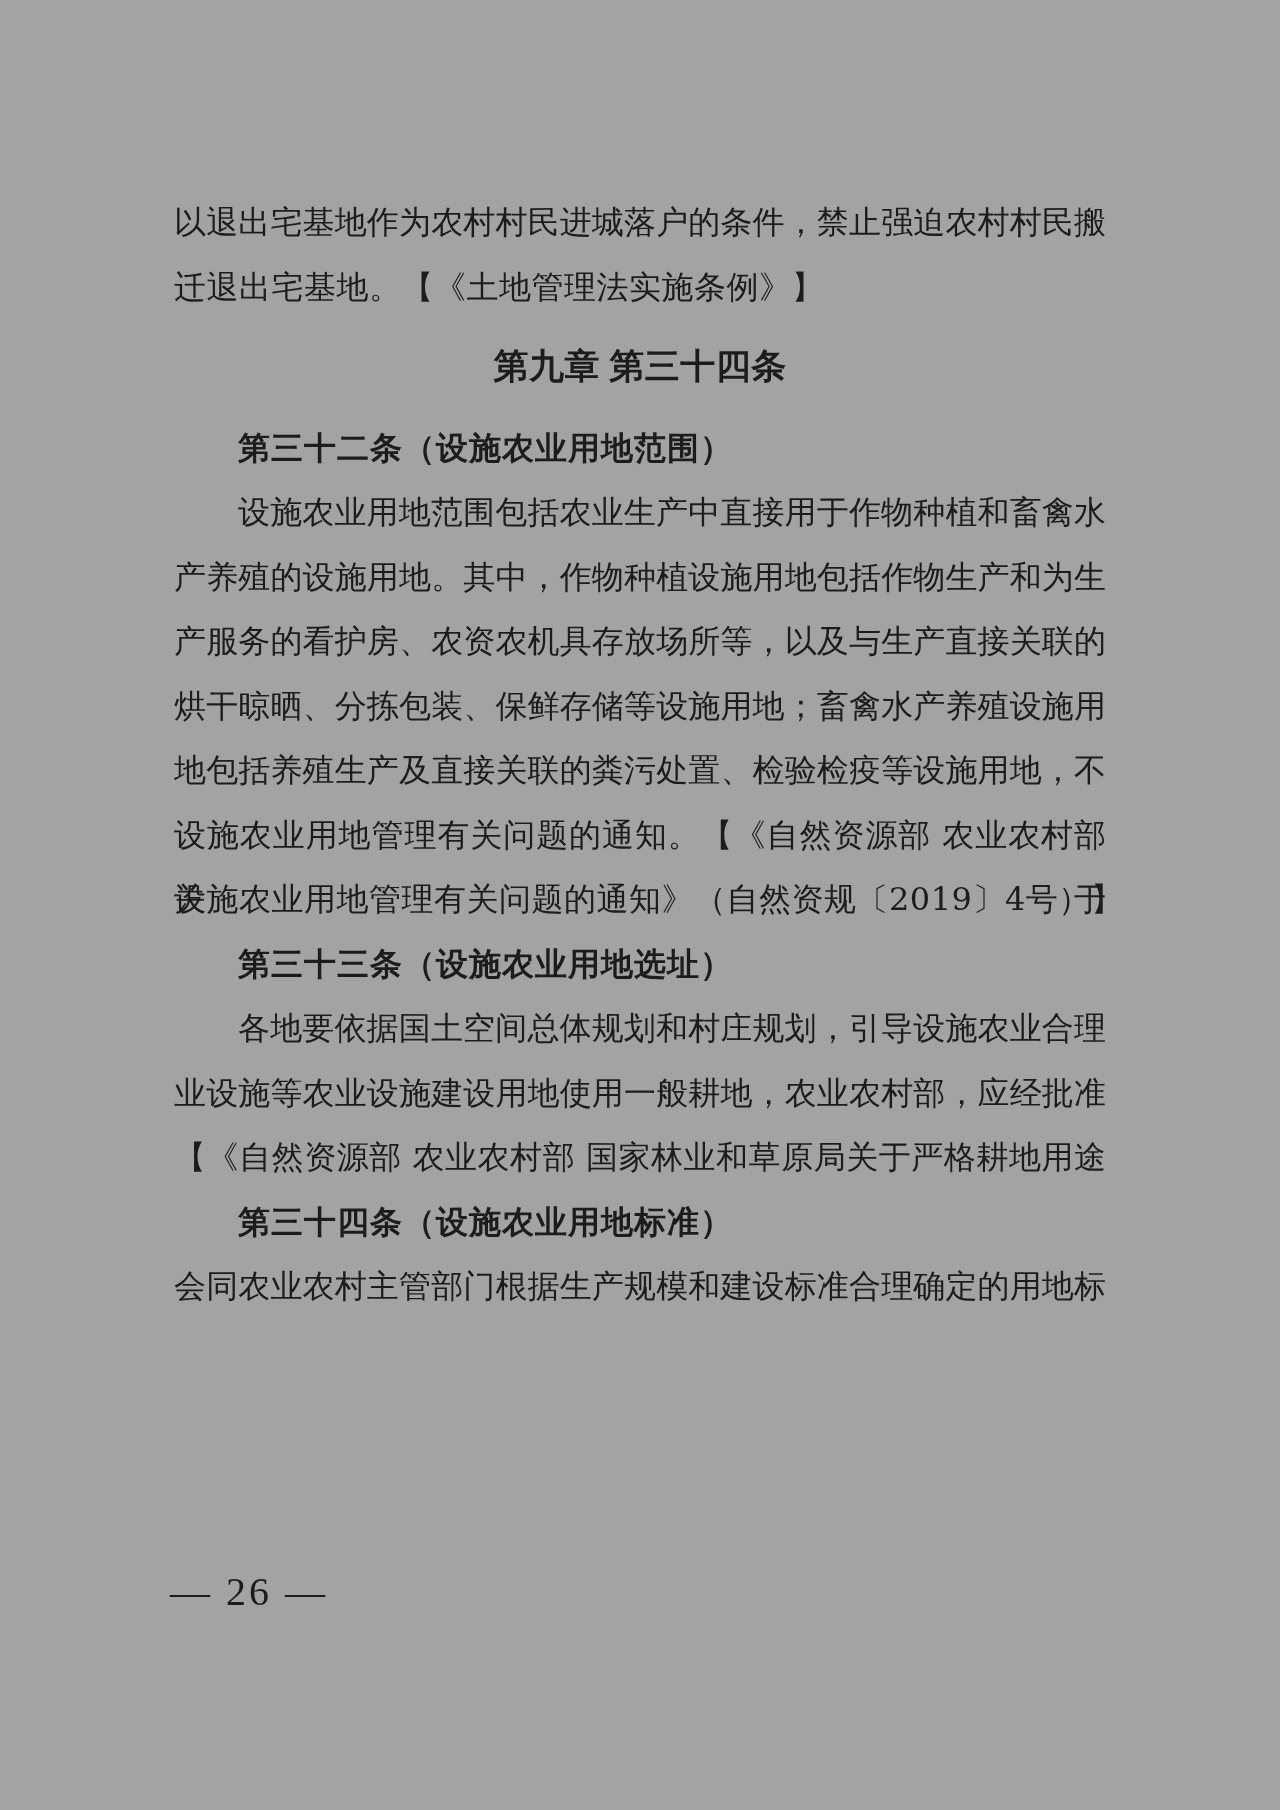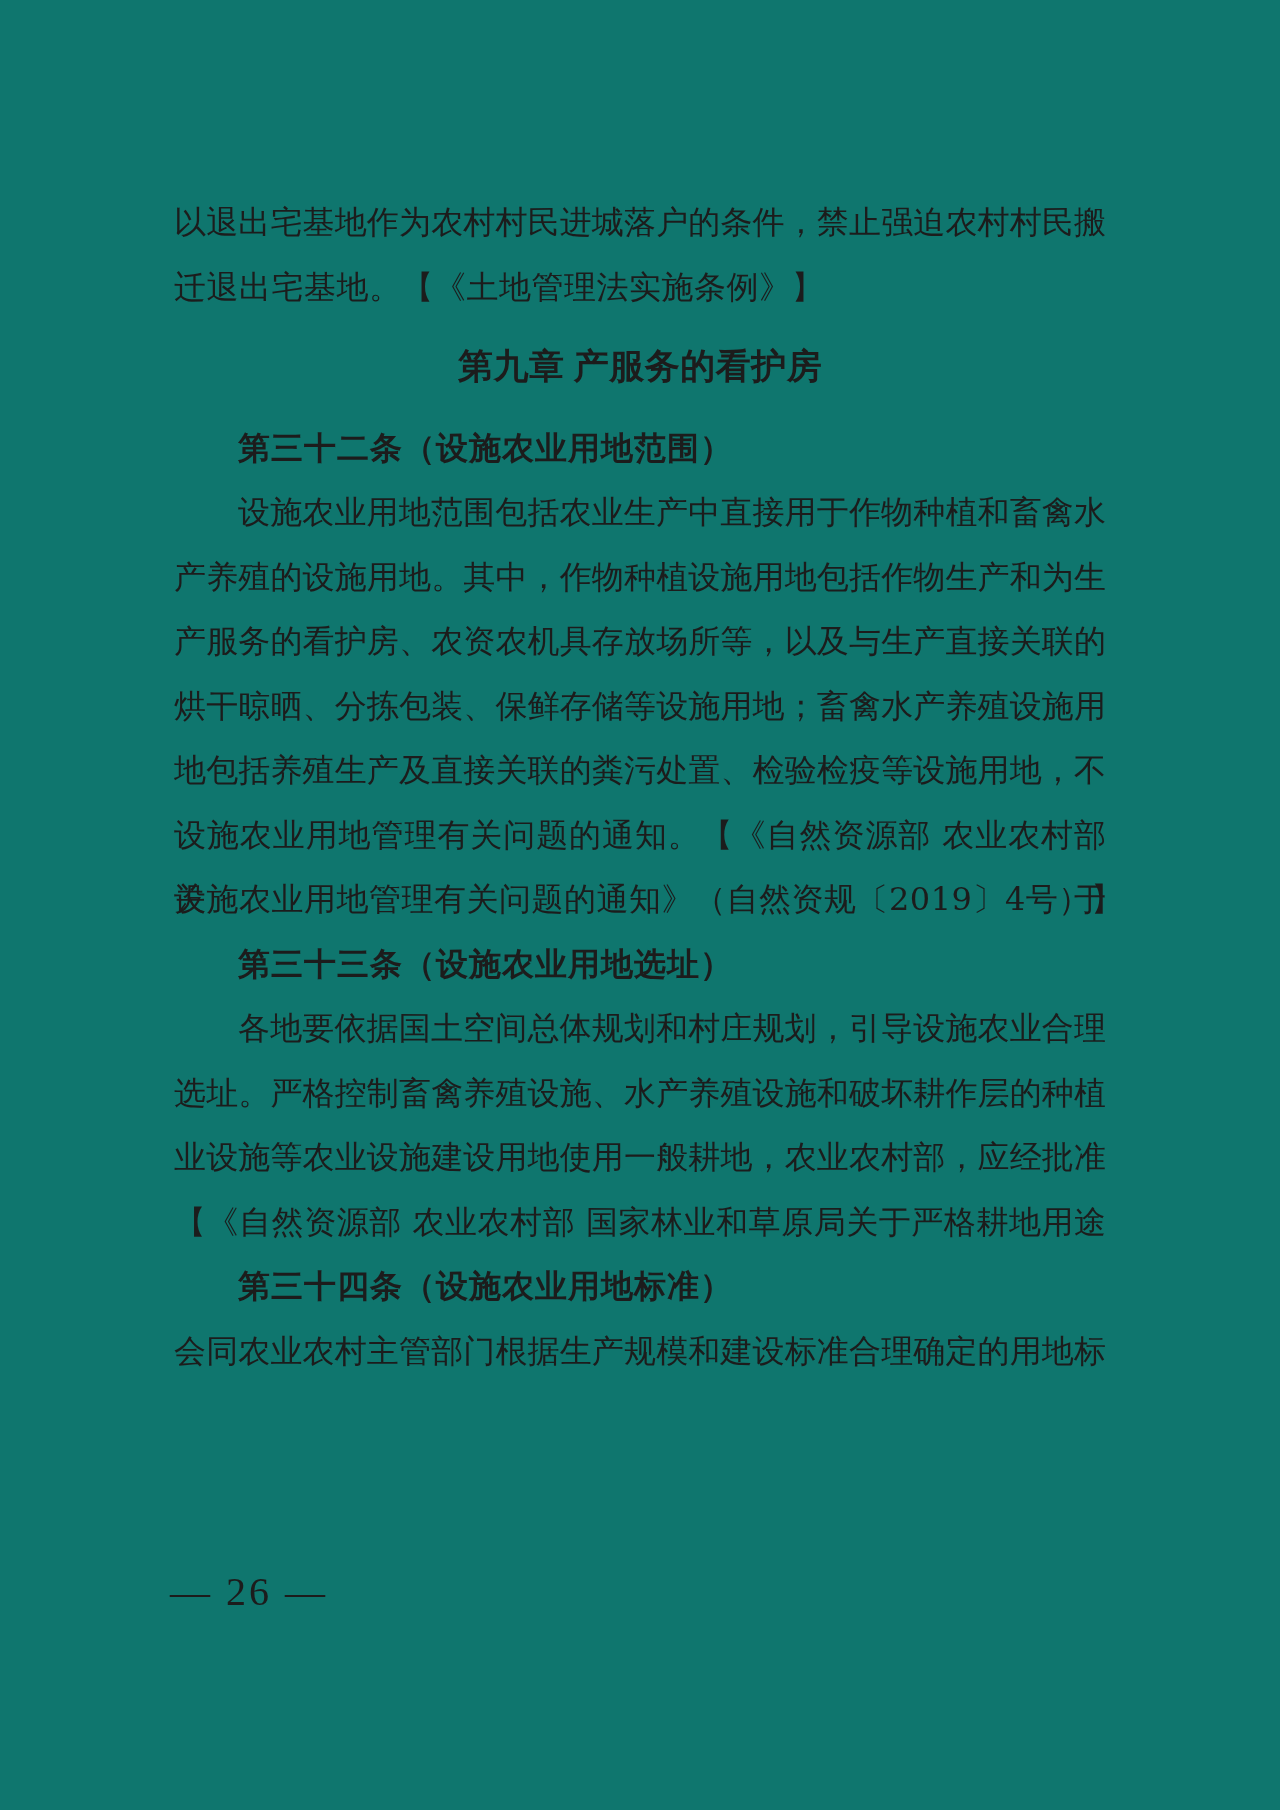--- a/index.html
+++ b/index.html
@@ -10,21 +10,21 @@
     background: #ffffff;
     position: relative;
     font-family: "Liberation Serif", "DejaVu Serif", serif;
     color: #1c1c1c;
     overflow: hidden;
   }
   .page {
     position: absolute;
     left: 0; top: 0;
     width: 1280px; height: 1810px;
-    background: #0f766e;
+    background: #a3a3a3;
   }
   .doc {
     position: absolute;
     left: 174px;
     top: 190px;
     width: 932px;
   }
   .line {
     height: 64.5px;
     line-height: 64.5px;
@@ -72,31 +72,30 @@
     color: #1c1c1c;
   }
 </style>
 </head>
 <body>
 
 <div class="page">
   <div class="doc">
       <div class="line body justify"><span class="seg-body">以退出宅基地作为农村村民进城落户的条件，禁止强迫农村村民搬</span></div>
       <div class="line body"><span class="seg-body">迁退出宅基地。</span><span class="seg-cite">【《土地管理法实施条例》】</span></div>
-      <div class="line chapter"><span class="seg-body">第九章 产服务的看护房</span></div>
+      <div class="line chapter"><span class="seg-body">第九章 第三十四条</span></div>
       <div class="line section indent"><span class="seg-body">第三十二条（设施农业用地范围）</span></div>
       <div class="line body indent justify"><span class="seg-body">设施农业用地范围包括农业生产中直接用于作物种植和畜禽水</span></div>
       <div class="line body justify"><span class="seg-body">产养殖的设施用地。其中，作物种植设施用地包括作物生产和为生</span></div>
       <div class="line body justify"><span class="seg-body">产服务的看护房、农资农机具存放场所等，以及与生产直接关联的</span></div>
       <div class="line body justify"><span class="seg-body">烘干晾晒、分拣包装、保鲜存储等设施用地；畜禽水产养殖设施用</span></div>
       <div class="line body justify"><span class="seg-body">地包括养殖生产及直接关联的粪污处置、检验检疫等设施用地，不</span></div>
       <div class="line body justify"><span class="seg-body">设施农业用地管理有关问题的通知。</span><span class="seg-cite">【《自然资源部 农业农村部关于</span></div>
       <div class="line body"><span class="seg-cite">设施农业用地管理有关问题的通知》（自然资规〔2019〕4号）】</span></div>
       <div class="line section indent"><span class="seg-body">第三十三条（设施农业用地选址）</span></div>
       <div class="line body indent justify"><span class="seg-body">各地要依据国土空间总体规划和村庄规划，引导设施农业合理</span></div>
-      <div class="line body justify"><span class="seg-body">选址。严格控制畜禽养殖设施、水产养殖设施和破坏耕作层的种植</span></div>
       <div class="line body justify"><span class="seg-body">业设施等农业设施建设用地使用一般耕地，农业农村部，应经批准</span></div>
       <div class="line body justify"><span class="seg-cite">【《自然资源部 农业农村部 国家林业和草原局关于严格耕地用途</span></div>
       <div class="line section indent"><span class="seg-body">第三十四条（设施农业用地标准）</span></div>
       <div class="line body justify"><span class="seg-body">会同农业农村主管部门根据生产规模和建设标准合理确定的用地标</span></div>
     </div>
   <div class="footer">— 26 —</div>
 </div>
 
 </body></html>

